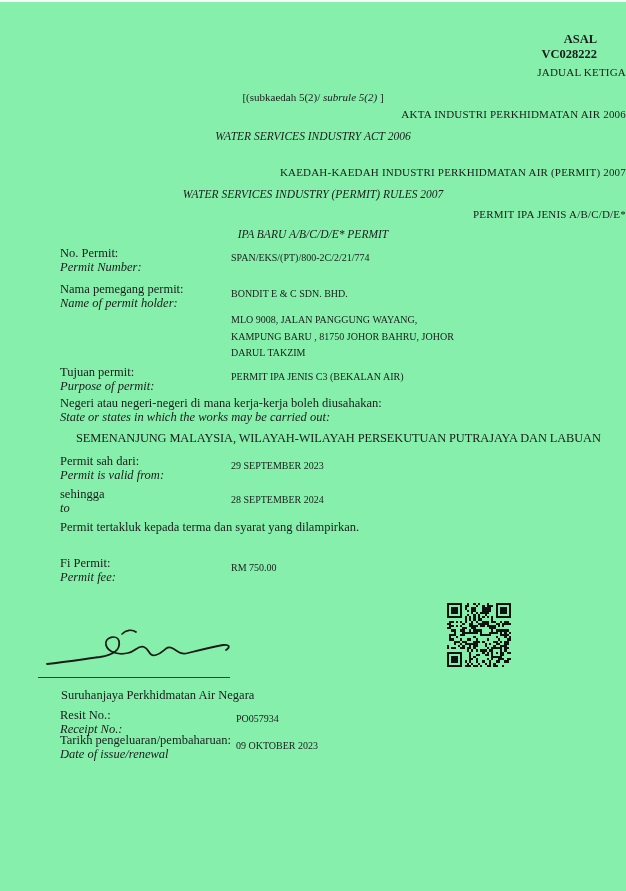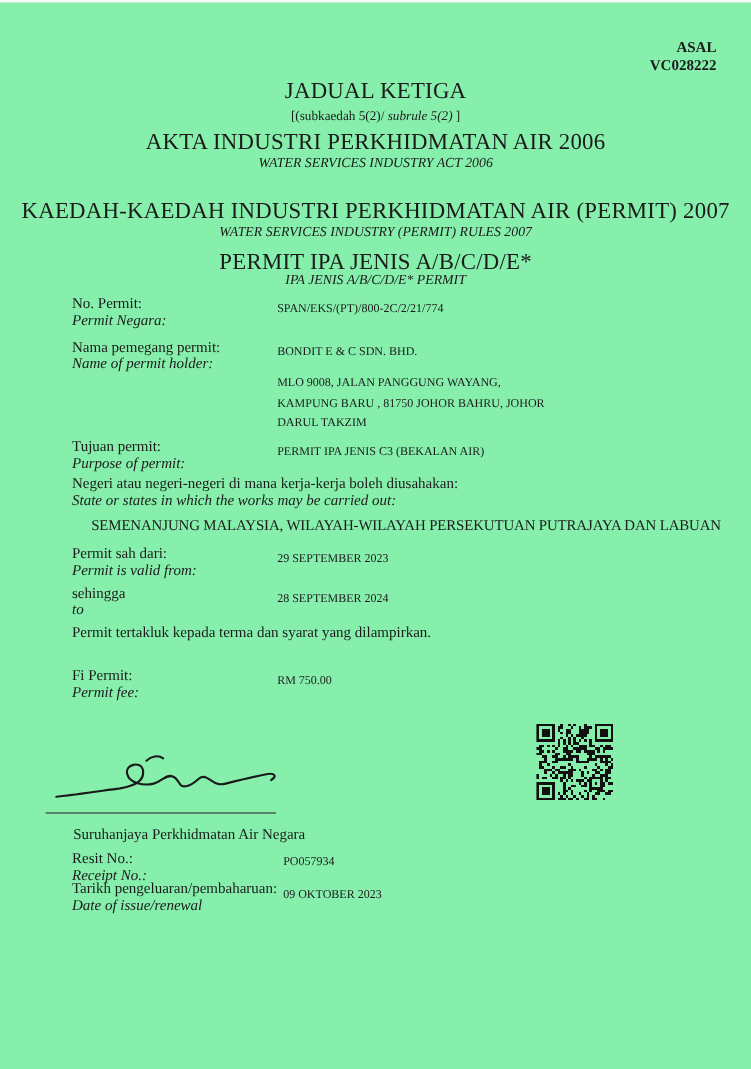--- a/index.html
+++ b/index.html
@@ -4,21 +4,21 @@
 <style>
   html,body { margin:0; padding:0; background:#ffffff; }
   .page {
     position:relative; width:626px; height:891px; background:#86efac;
     overflow:hidden; font-family:"Liberation Serif","DejaVu Serif",serif;
     color:#1b1b1b;
   }
   .page::before { content:""; position:absolute; top:0; left:0; right:0; height:2px; background:#fafafa; }
   .corner { position:absolute; top:32px; right:29px; text-align:right; font-weight:bold; font-size:12.5px; line-height:15px; }
   .center { position:absolute; left:0; width:100%; text-align:center; }
-  .h1 { font-size:19px; letter-spacing:0.2px; }
+  .h1 { font-size:11px; letter-spacing:0.2px;text-align:right; }
   .sub { font-size:11px; }
   .subit { font-size:11.5px; font-style:italic; }
   .it { font-style:italic; }
   .lbl { position:absolute; left:60px; font-size:12.5px; line-height:14px; white-space:nowrap; }
   .val { position:absolute; left:231px; font-size:10px; white-space:nowrap; }
   .val3 { line-height:16.5px; }
   .wide { position:absolute; left:60px; font-size:12.5px; line-height:14px; white-space:nowrap; }
   .states-val { position:absolute; left:60px; font-size:12.4px; white-space:nowrap; letter-spacing:-0.1px;margin-left:16px; }
   .qr { position:absolute; left:447px; top:603px; width:64px; height:64px; }
   .sig { position:absolute; left:40px; top:626px; width:195px; height:48px; }
@@ -37,25 +37,25 @@
 
   <div class="center h1" style="top:66px">JADUAL KETIGA</div>
 
   <div class="center sub" style="top:91px"><span>[(subkaedah 5(2)/ </span><span class="it">subrule 5(2)</span><span> ]</span></div>
 
   <div class="center h1" style="top:108px">AKTA INDUSTRI PERKHIDMATAN AIR 2006</div>
   <div class="center subit" style="top:130px">WATER SERVICES INDUSTRY ACT 2006</div>
   <div class="center h1" style="top:166px">KAEDAH-KAEDAH INDUSTRI PERKHIDMATAN AIR (PERMIT) 2007</div>
   <div class="center subit" style="top:188px">WATER SERVICES INDUSTRY (PERMIT) RULES 2007</div>
   <div class="center h1" style="top:208px">PERMIT IPA JENIS A/B/C/D/E*</div>
-  <div class="center subit" style="top:228px">IPA JENIS A/B/C/D/E* PERMIT</div>
+  <div class="center subit" style="top:228px">IPA BARU A/B/C/D/E* PERMIT</div>
 
   <div class="lbl" style="top:246px">
     <div>No. Permit:</div>
-    <div class="it">Permit Negara:</div>
+    <div class="it">Permit Number:</div>
   </div>
   <div class="val" style="top:252px">SPAN/EKS/(PT)/800-2C/2/21/774</div>
 
   <div class="lbl" style="top:282px">
     <div>Nama pemegang permit:</div>
     <div class="it">Name of permit holder:</div>
   </div>
   <div class="val" style="top:288px">BONDIT E &amp; C SDN. BHD.</div>
 
   <div class="val val3" style="top:312px">

